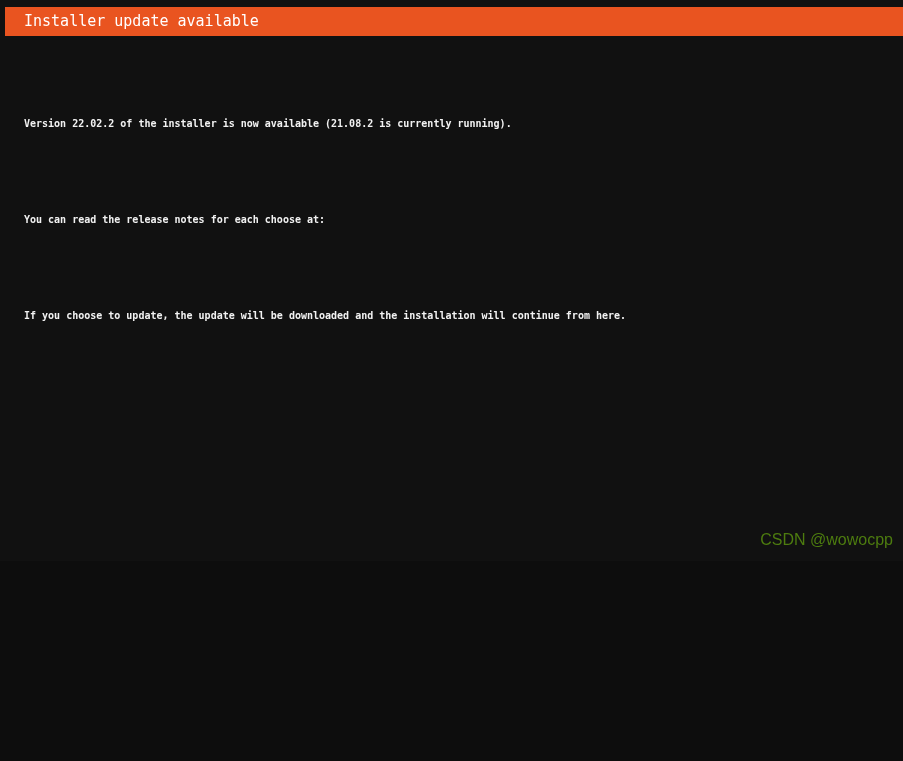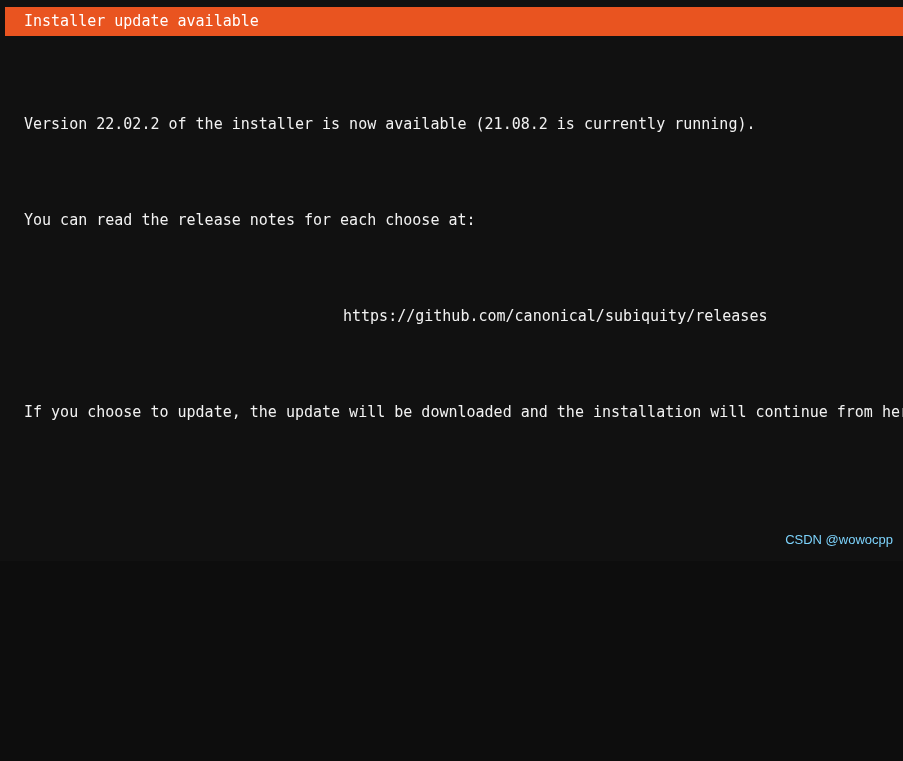--- a/index.html
+++ b/index.html
@@ -39,24 +39,25 @@
     color: #ffffff;
     white-space: pre;
   }
 
   
   .body-text {
     position: absolute;
     left: 24px;
     top: 44px;
     width: 860px;
-    font-size: 15px;
+    font-size: 10px;
     line-height: 32px;
     color: #f2f2f2;
     white-space: pre;
+    font-weight: bold;
   }
   .body-line {
     display: block;
     white-space: pre;
     height: 32px;
   }
   .body-line.indent-url {
     padding-left: 319px;
   }
 
@@ -105,39 +106,38 @@
     height: 2px;
     background: #ffffff;
   }
 
   
   .watermark {
     position: absolute;
     right: 10px;
     bottom: 13px;
     font-family: "Liberation Sans", "DejaVu Sans", sans-serif;
-    font-size: 13px;
+    font-size: 16px;
     line-height: 16px;
-    color: #7dd3fc;
+    color: #4d7c0f;
     white-space: pre;
   }
 </style>
 </head>
 <body>
 
 <div id="screen">
 
   <div class="header-bar">
     <div class="header-title">Installer update available</div>
   </div>
 
   <div class="body-text">
     <span class="body-line">Version 22.02.2 of the installer is now available (21.08.2 is currently running).</span>
     <span class="body-line">You can read the release notes for each choose at:</span>
-    <span class="body-line indent-url">https://github.com/canonical/subiquity/releases</span>
     <span class="body-line">If you choose to update, the update will be downloaded and the installation will continue from here.</span>
   </div>
 
   <div class="menu">
 
     <div class="menu-row">
       <span class="bracket-l">[</span>
       <span class="label">Update to the new installer</span>
       <span class="bracket-r">]</span>
     </div>

